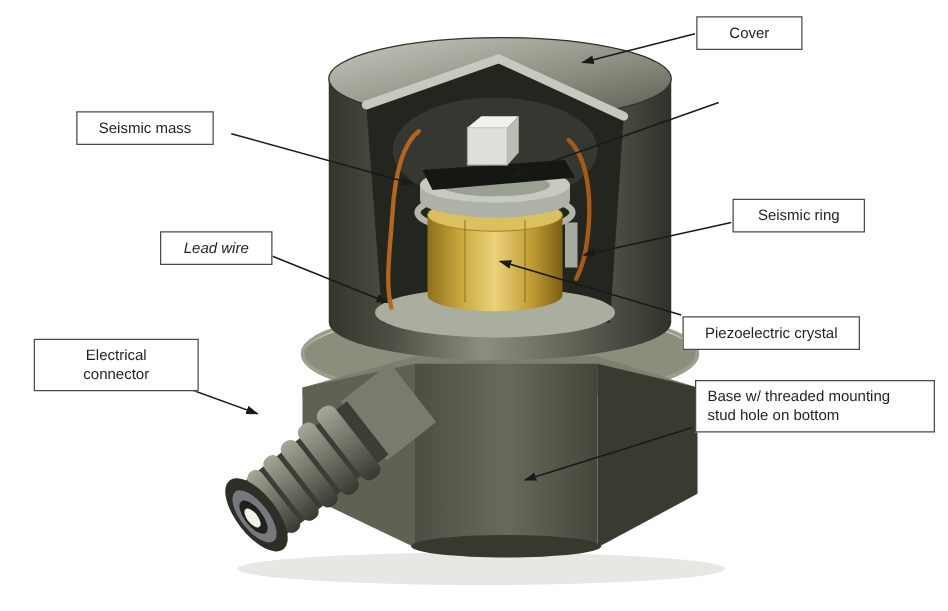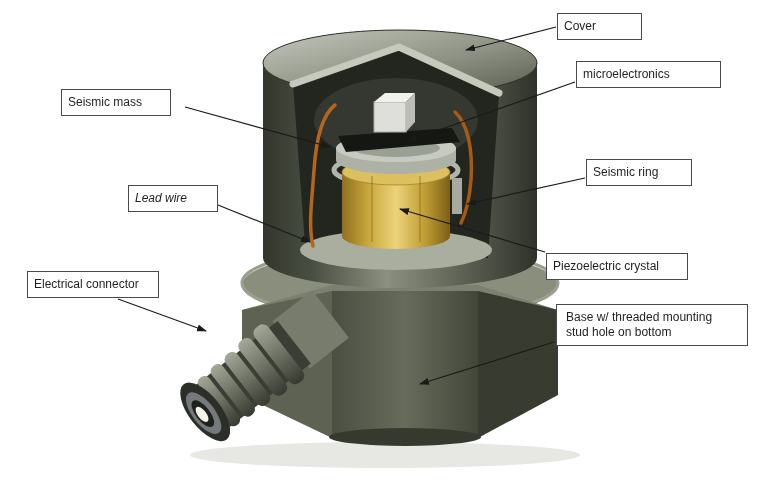--- a/index.html
+++ b/index.html
@@ -12,21 +12,22 @@
     overflow:hidden;
   }
   .stage svg{position:absolute;left:0;top:0;}
   .label{
     position:absolute;
     background:#ffffff;
     border:1px solid #4a4a4a;
     color:#1f1f1f;
     font-size:12px;
     line-height:1.25;
-    padding:5px 6px;
+    padding:5px 16px;
+    text-align:center;
     box-sizing:border-box;
     z-index:3;
   }
   .label.left-align{text-align:left;padding:5px 9px;}
   #lbl-cover{left:557px;top:13px;width:85px;}
   #lbl-microelectronics{left:576px;top:61px;width:145px;}
   #lbl-seismic-mass{left:61px;top:89px;width:110px;}
   #lbl-preload-ring{left:586px;top:159px;width:106px;}
   #lbl-lead-wire{left:128px;top:185px;width:90px;font-style:italic;}
   #lbl-piezo{left:546px;top:253px;width:142px;}
@@ -147,21 +148,20 @@
       <line x1="185" y1="107" x2="330" y2="147" marker-end="url(#arrHead)"></line>
       <line x1="585" y1="178" x2="467" y2="204" marker-end="url(#arrHead)"></line>
       <line x1="218" y1="205" x2="310" y2="242" marker-end="url(#arrHead)"></line>
       <line x1="545" y1="252" x2="400" y2="209" marker-end="url(#arrHead)"></line>
       <line x1="118" y1="299" x2="206" y2="331" marker-end="url(#arrHead)"></line>
       <line x1="554" y1="342" x2="420" y2="384" marker-end="url(#arrHead)"></line>
     </g>
   </svg>
 
   <div class="label" id="lbl-cover">Cover</div>
-  <div class="label" id="lbl-microelectronics">microelectronics</div>
   <div class="label" id="lbl-seismic-mass">Seismic mass</div>
   <div class="label" id="lbl-preload-ring">Seismic ring</div>
   <div class="label" id="lbl-lead-wire">Lead wire</div>
   <div class="label" id="lbl-piezo">Piezoelectric crystal</div>
   <div class="label" id="lbl-connector">Electrical connector</div>
   <div class="label left-align" id="lbl-base">Base w/ threaded mounting stud hole on bottom</div>
 
 </div>
 
 </body></html>

